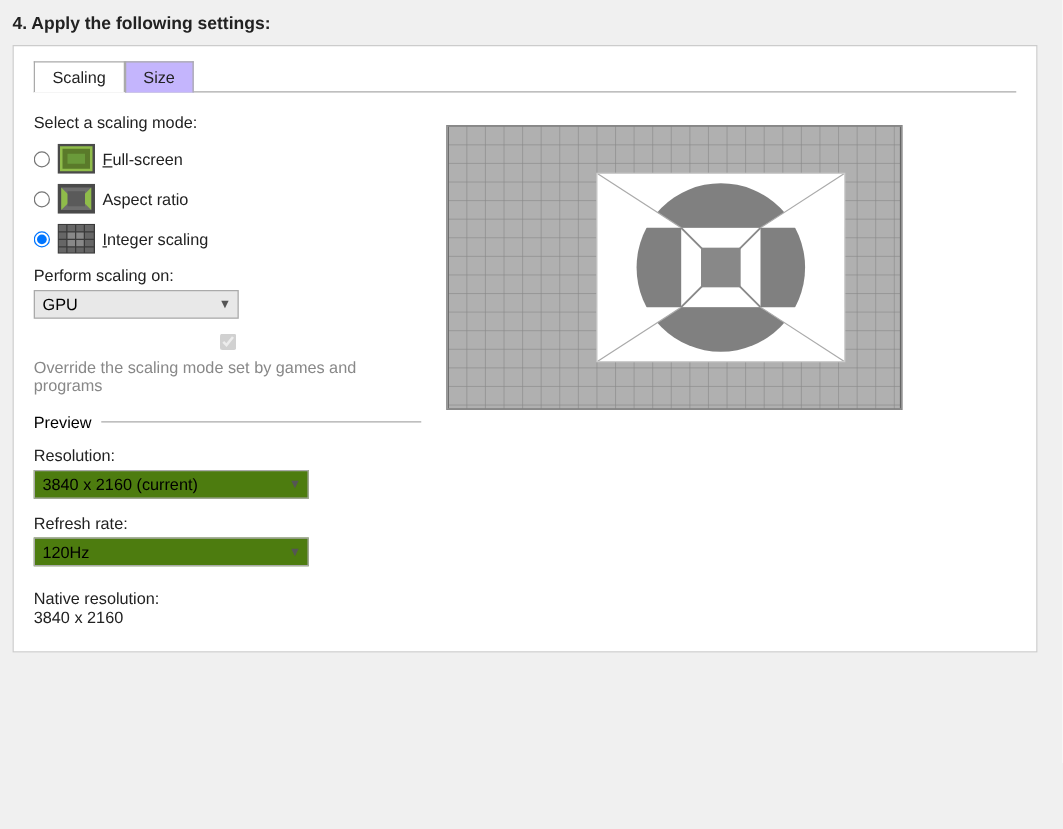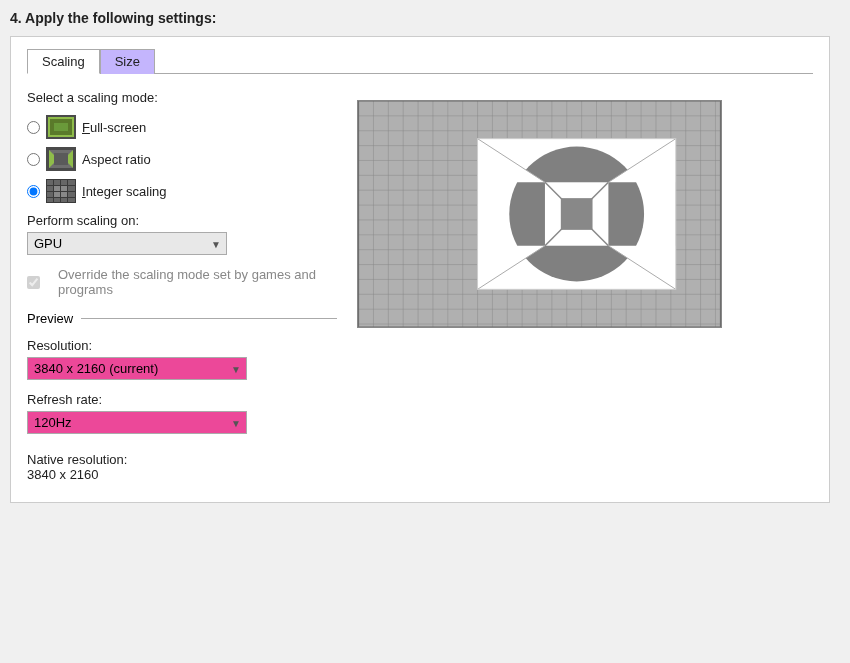--- a/index.html
+++ b/index.html
@@ -84,21 +84,21 @@
 
     
     .perform-label {
       margin-top: 10px;
       margin-bottom: 4px;
       font-size: 13px;
     }
     .dropdown-wrapper {
       position: relative;
       display: inline-block;
-      width: 200px;
+      width: 164px;
     }
     .dropdown-wrapper select {
       width: 100%;
       padding: 3px 24px 3px 6px;
       background: #e8e8e8;
       border: 1px solid #aaa;
       font-size: 13px;
       appearance: none;
       cursor: pointer;
     }
@@ -109,24 +109,25 @@
       transform: translateY(-50%);
       pointer-events: none;
       font-size: 10px;
       color: #555;
     }
 
     
     .override-row {
       display: flex;
       align-items: center;
-      gap: 18px;
+      gap: 6px;
       margin-top: 12px;
       margin-bottom: 14px;
       color: #888;
+      flex-direction: column;
     }
     .override-row input[type="checkbox"] {
       margin: 0;
     }
     .override-row label {
       font-size: 13px;
       color: #888;
     }
 
     
@@ -153,21 +154,21 @@
     }
     .dropdown-wrapper-large {
       position: relative;
       display: inline-block;
       width: 220px;
       margin-bottom: 12px;
     }
     .dropdown-wrapper-large select {
       width: 100%;
       padding: 3px 24px 3px 6px;
-      background: #ec4899;
+      background: #4d7c0f;
       border: 1px solid #aaa;
       font-size: 13px;
       appearance: none;
       cursor: pointer;
     }
 
     .native-res-label {
       font-size: 13px;
       margin-top: 6px;
     }

